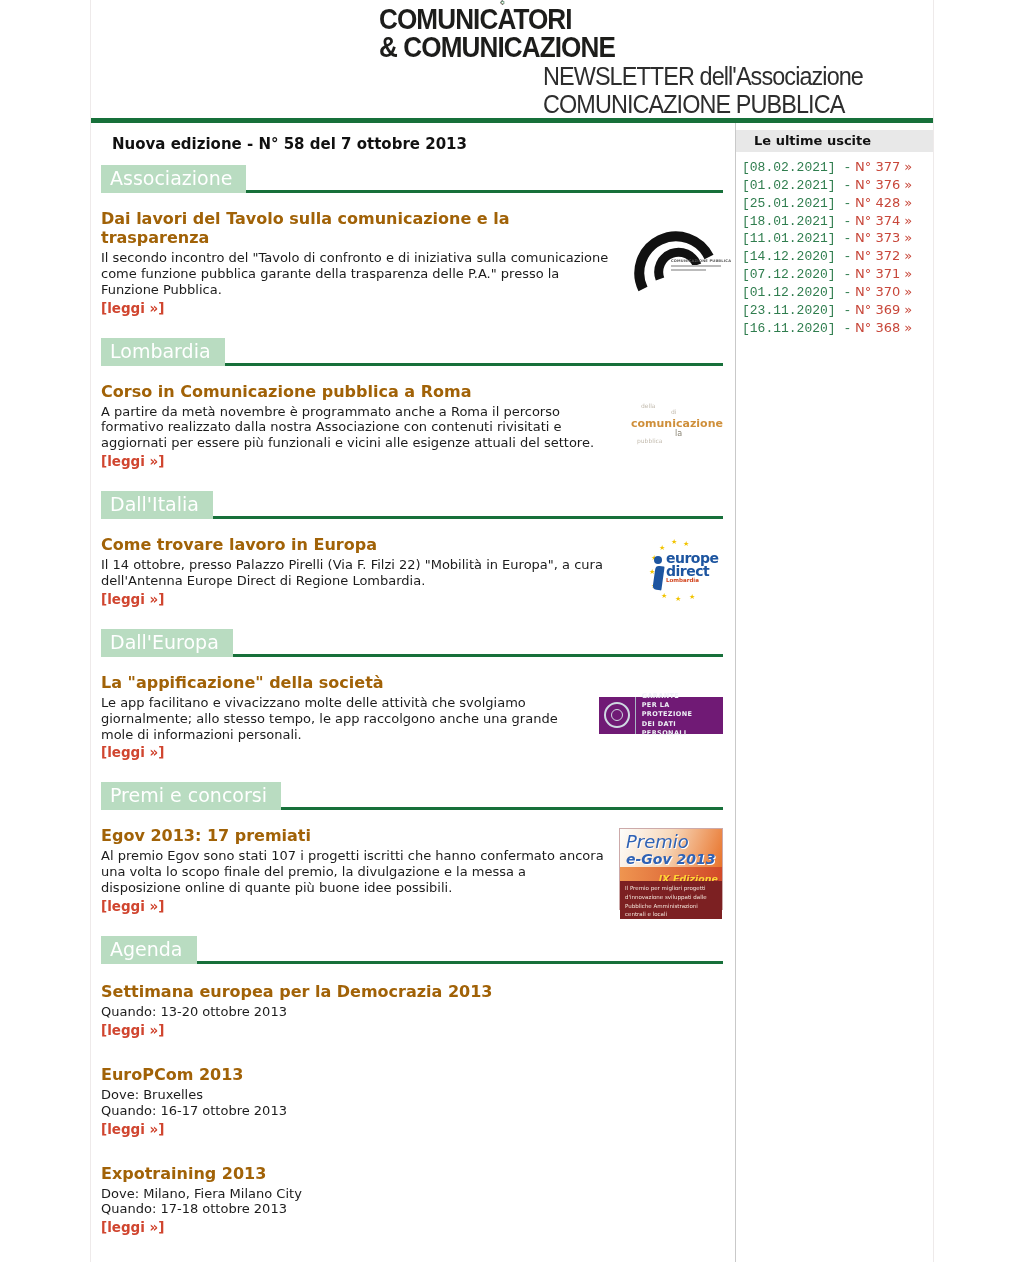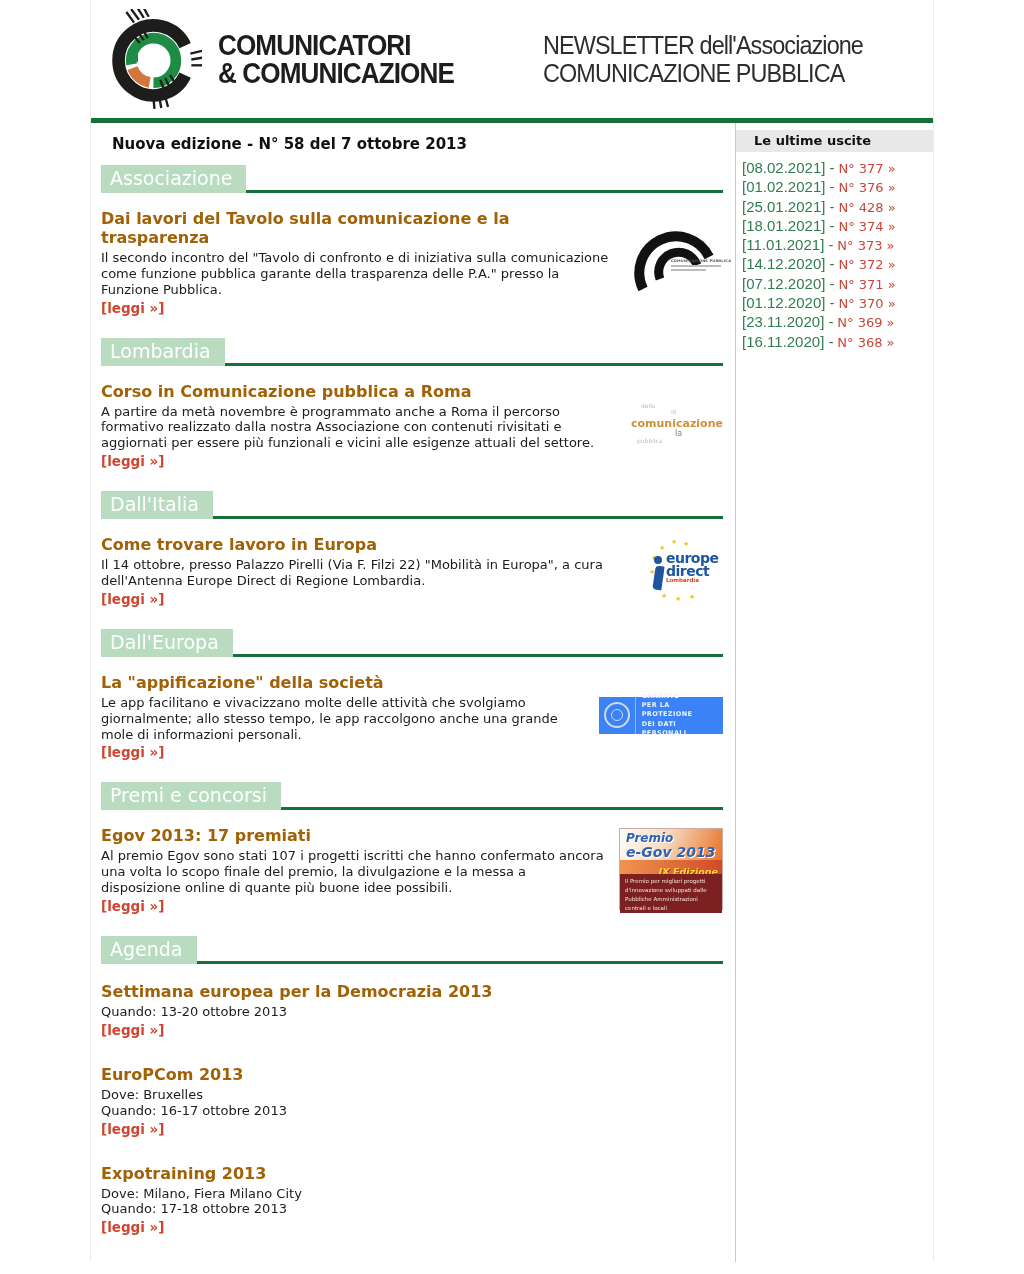--- a/index.html
+++ b/index.html
@@ -1,18 +1,18 @@
 <!DOCTYPE html>
 <html><head>
 <meta charset="utf-8">
 <style>
   html,body{margin:0;padding:0;background:#ffffff;font-family:"DejaVu Sans","Liberation Sans",sans-serif;color:#1c1c1c;}
   .wrapper{width:842px;margin:0 auto;border-left:1px solid #eeeaea;border-right:1px solid #eeeaea;}
   
-  .header{height:118px;display:flex;align-items:center;padding:0 34px 0 14px;background:#fff;}
+  .header{height:118px;display:flex;align-items:center;padding:0 34px 0 14px;background:#fff;flex-direction:column;}
   .brand{margin-left:16px;}
   .brand-line{font-family:"Liberation Sans",sans-serif;font-weight:bold;font-size:29px;line-height:.98;color:#1d1d1b;letter-spacing:-1px;transform:scaleX(.9);transform-origin:left;white-space:nowrap;}
   .nl{margin-left:auto;}
   .nl-line{font-family:"Liberation Sans",sans-serif;font-size:26px;line-height:1.08;color:#2d2d2d;letter-spacing:-1px;transform:scaleX(.9);transform-origin:left;white-space:nowrap;}
   .greenbar{height:5px;background:#17703a;}
   
   .content{display:flex;align-items:stretch;}
   .main{flex:1;padding:8px 12px 0 10px;min-width:0;}
   .sidebar{width:197px;border-left:1px solid #c9c9c9;padding:7px 0 0 0;}
   
@@ -26,43 +26,43 @@
   .art-title{color:#a16207;font-weight:bold;font-size:16px;margin:4px 0 3px 0;}
   .art-body{font-size:13px;line-height:1.22;white-space:pre-line;margin:0;}
   .leggi{display:inline-block;color:#d0452f;font-weight:bold;font-size:13.5px;text-decoration:none;}
   .art-img{flex-shrink:0;display:flex;align-items:center;justify-content:flex-end;}
   .event{margin-bottom:26px;}
   .agenda-pad{height:14px;}
   
   .sb-hdr{background:#e8e8e8;font-size:13px;font-weight:bold;color:#111;padding:3px 6px 4px 18px;margin-bottom:7px;}
   .sb-list{padding:0 4px 0 6px;}
   .sb-item{font-size:12px;line-height:1.22;white-space:nowrap;margin-bottom:1px;cursor:pointer;}
-  .sb-date{font-family:Liberation Sans, sans-serif;color:#2f7d4e;font-size:15px;}
+  .sb-date{font-family:Liberation Mono, monospace;color:#2f7d4e;font-size:13px;}
   .sb-num{color:#c8473a;font-size:13px;}
   
   .img-box{background:#fff;}
   .wordcloud{position:relative;width:92px;height:50px;overflow:hidden;}
   .wc-word{position:absolute;color:#c3bbae;font-size:6px;}
   .wc-main{position:absolute;top:18px;left:0;color:#cf8f3a;font-weight:bold;font-size:11px;white-space:nowrap;}
   .wc-la{position:absolute;top:30px;left:44px;color:#8a8474;font-size:8px;}
   .eu-box{position:relative;width:74px;height:64px;}
   .eu-star{position:absolute;color:#f2c400;font-size:7px;}
   .eu-text{position:absolute;left:17px;top:14px;color:#1d55a0;font-weight:bold;font-size:14px;line-height:.95;letter-spacing:-.5px;}
   .eu-lomb{color:#d2451e;font-size:5.5px;font-weight:bold;letter-spacing:0;}
   .eu-fig{position:absolute;left:5px;top:18px;width:10px;height:34px;}
   .eu-dot{width:8px;height:8px;border-radius:50%;background:#1d55a0;}
   .eu-bar{width:9px;height:24px;background:#1d55a0;border-radius:4px 1px 1px 4px;margin-top:2px;transform:rotate(8deg);}
-  .gar-box{display:flex;align-items:center;width:124px;height:37px;background:#3b82f6;}
+  .gar-box{display:flex;align-items:center;width:124px;height:37px;background:#701a75;}
   .gar-emblem{width:36px;display:flex;align-items:center;justify-content:center;border-right:1px solid #a9b6c4;align-self:stretch;}
   .gar-circle{width:22px;height:22px;border-radius:50%;border:2px solid #cfd9e2;display:flex;align-items:center;justify-content:center;}
   .gar-inner{width:10px;height:10px;border-radius:50%;border:1.5px solid #cfd9e2;}
   .gar-text{padding-left:6px;color:#eef2f6;font-size:6.5px;font-weight:bold;letter-spacing:.4px;line-height:1.45;}
   .egov-box{width:102px;height:80px;display:flex;flex-direction:column;border:1px solid #caa;}
   .egov-top{height:36px;background:linear-gradient(110deg,#fdfdfb 0%,#f7d9bc 45%,#e8732a 100%);padding:3px 0 0 6px;}
-  .egov-t1{color:#2f62b5;font-weight:bold;font-style:italic;font-size:12px;text-shadow:1px 1px 0 #fff;line-height:1.1;}
+  .egov-t1{color:#2f62b5;font-weight:normal;font-style:italic;font-size:18px;text-shadow:1px 1px 0 #fff;line-height:1.1;}
   .egov-t2{color:#2f62b5;font-weight:bold;font-style:italic;font-size:14px;text-shadow:1px 1px 0 #fff;line-height:1.1;}
   .egov-stripe{height:14px;background:linear-gradient(90deg,#ef9550,#d24a28);text-align:right;padding-right:4px;}
   .egov-ed{color:#ffd633;font-weight:bold;font-style:italic;font-size:9.5px;text-shadow:1px 1px 0 #a33;}
   .egov-bottom{flex:1;background:#7c2022;padding:3px 4px 0 5px;}
   .egov-cap{color:#f3e3d9;font-size:5.5px;line-height:1.6;}
   .cp-box{position:relative;width:96px;height:76px;}
   .cp-text{position:absolute;left:44px;top:36px;width:50px;}
   .cp-line1{font-size:3.6px;color:#555;letter-spacing:.2px;white-space:nowrap;font-weight:bold;}
   .cp-grayline{height:2px;background:#bbb;margin-top:2px;}
   .cp-grayline.short{width:70%;}

